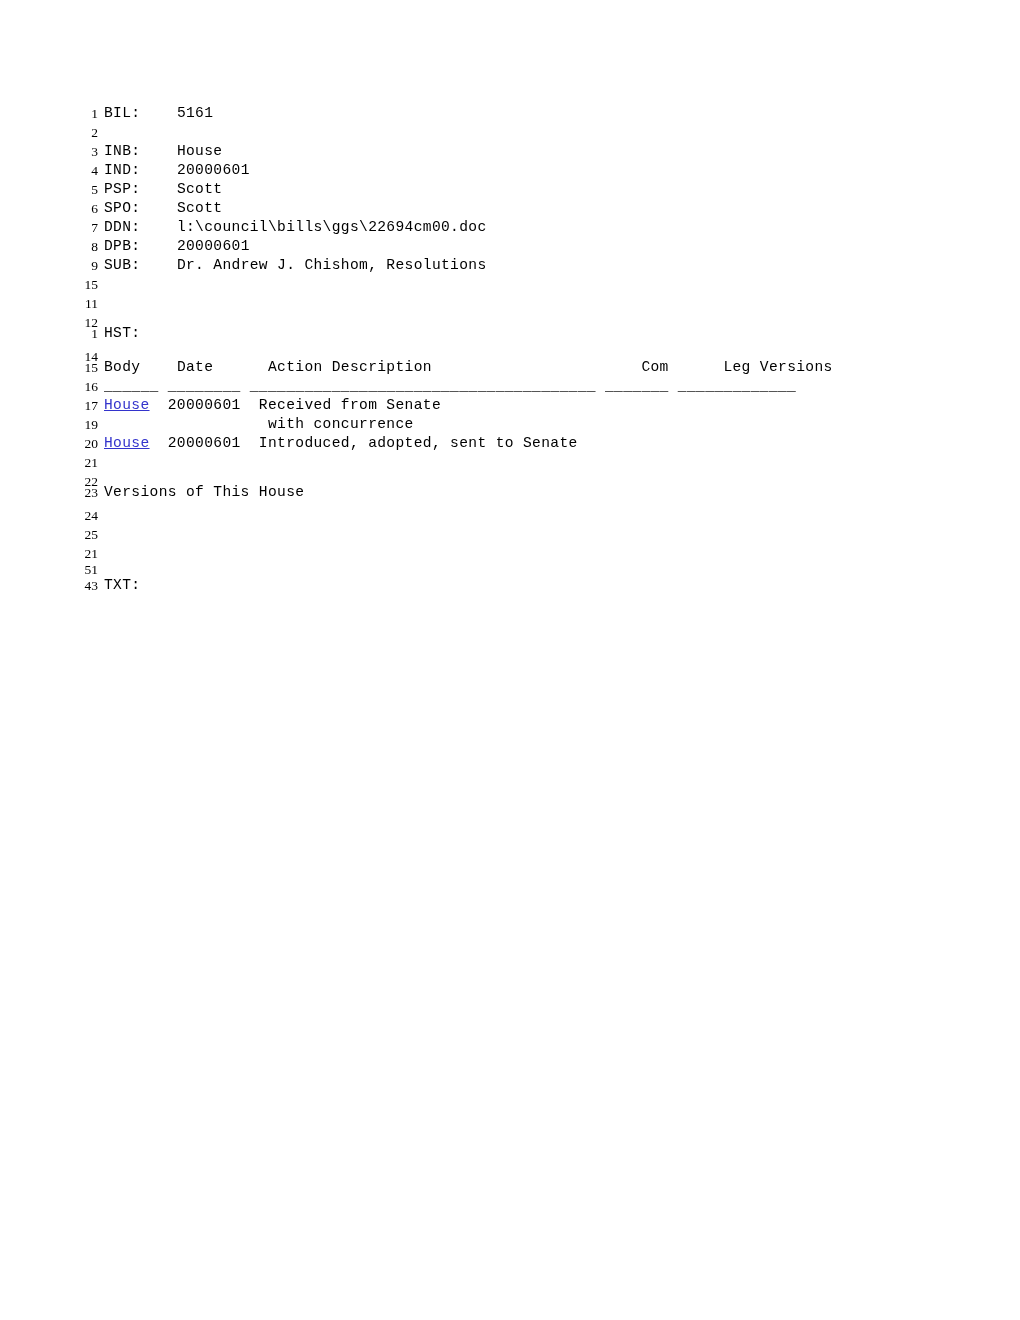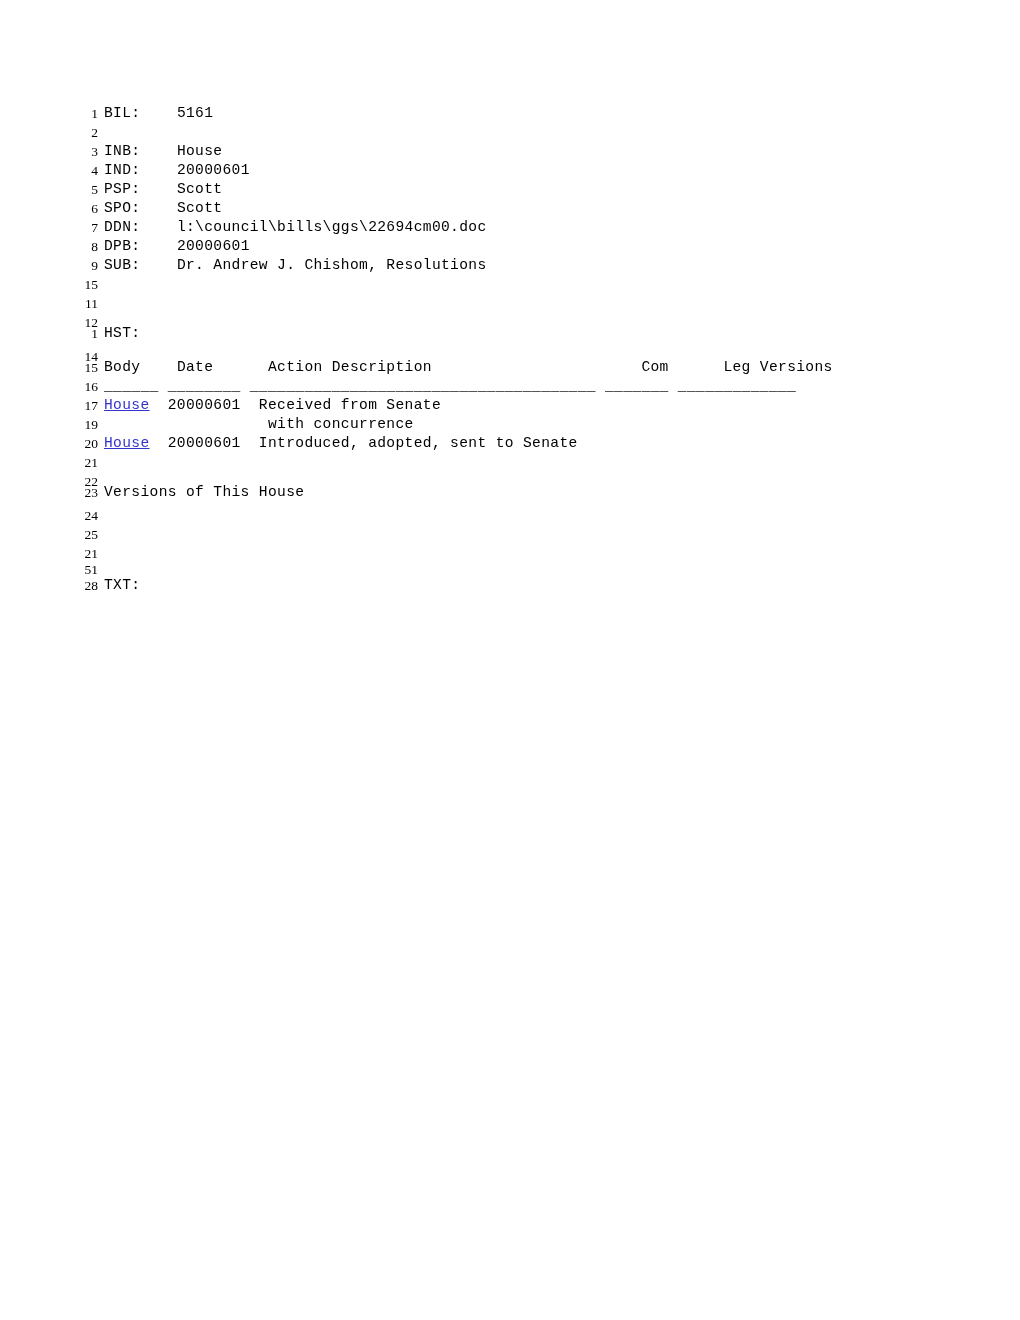--- a/index.html
+++ b/index.html
@@ -174,18 +174,18 @@
       <span class="ln">25</span>
     </div>
     <div class="line h16">
       <span class="ln">21</span>
     </div>
     <div class="line h16">
       <span class="ln">51</span>
     </div>
 
     <div class="line h19">
-      <span class="ln">28</span>
+      <span class="ln">43</span>
       <span class="txt">TXT:</span>
     </div>
 
   </div>
 </div>
 
 </body></html>

